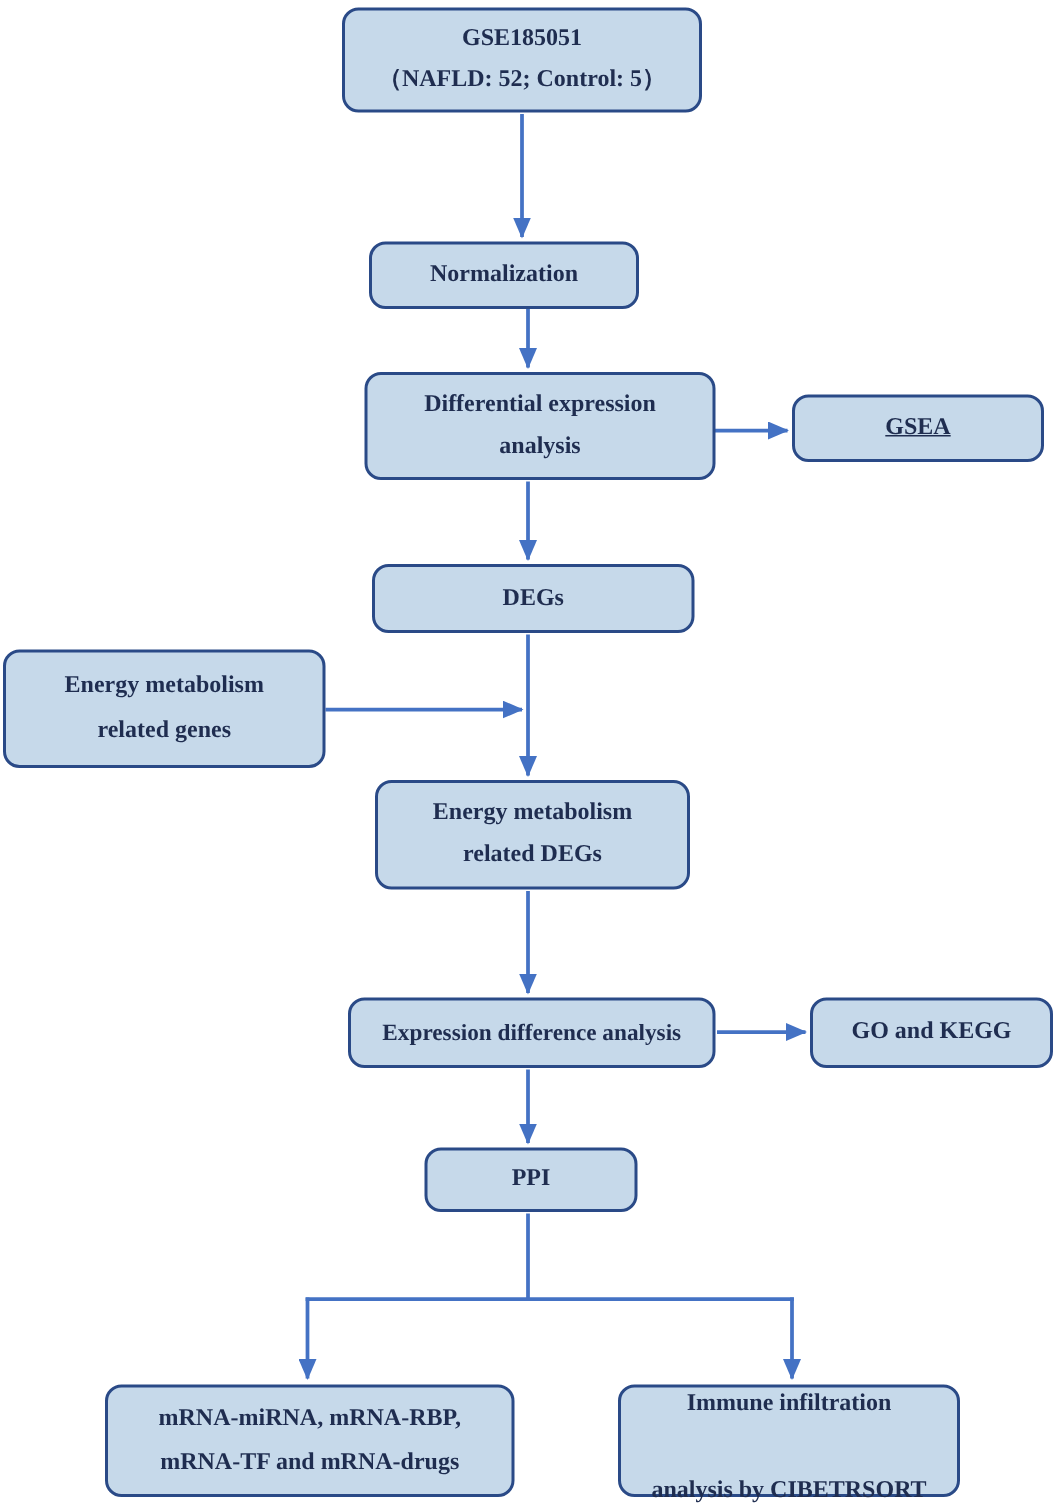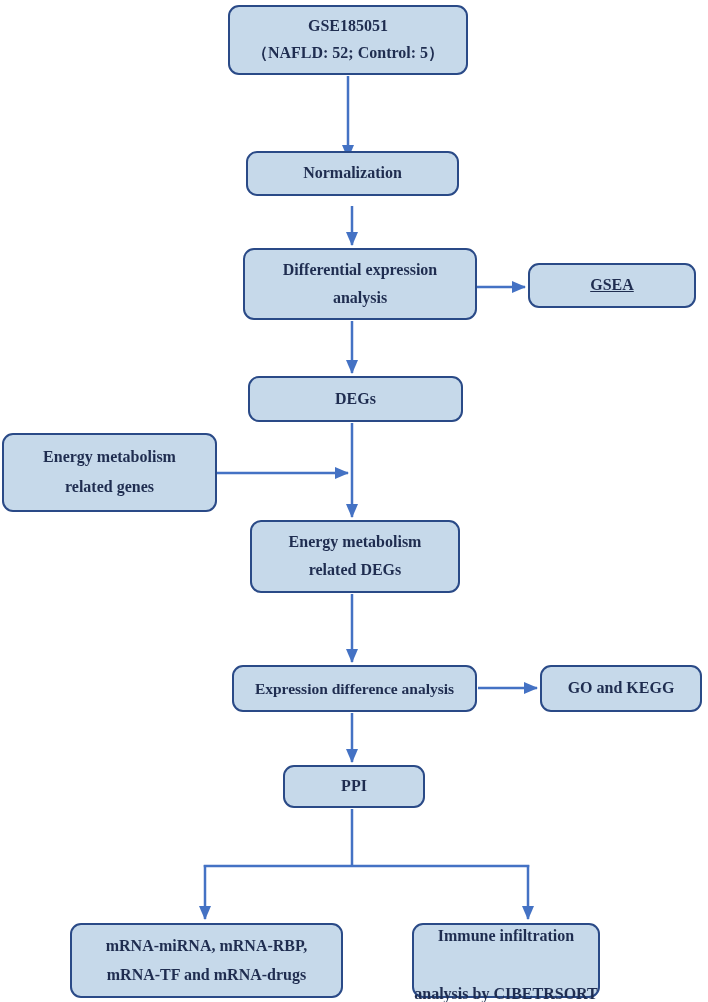--- a/index.html
+++ b/index.html
@@ -39,31 +39,31 @@
     font-size: 16px;
     line-height: 1.15;
     padding: 2px 6px;
   }
   .node span {
     display: block;
     white-space: nowrap;
   }
 
   .n-gse          { left: 228px; top: 5px;   width: 240px; height: 70px; }
-  .n-norm         { left: 246px; top: 151px; width: 213px; height: 45px; text-align: right; }
+  .n-norm         { left: 246px; top: 161px; width: 180px; height: 45px; text-align: right; }
   .n-diffexpr     { left: 243px; top: 248px; width: 234px; height: 72px; }
   .n-gsea         { left: 528px; top: 263px; width: 168px; height: 45px; text-decoration: underline; }
   .n-degs         { left: 248px; top: 376px; width: 215px; height: 46px; font-family: Liberation Serif, serif; }
   .n-energygenes  { left: 2px;   top: 433px; width: 215px; height: 79px; }
   .n-energydegs   { left: 250px; top: 520px; width: 210px; height: 73px; }
   .n-exprdiff     { left: 232px; top: 665px; width: 245px; height: 47px; font-size: 15.5px; text-align: center; }
   .n-gokegg       { left: 540px; top: 665px; width: 162px; height: 47px; }
   .n-ppi          { left: 283px; top: 765px; width: 142px; height: 43px; }
   .n-mrna         { left: 70px;  top: 923px; width: 273px; height: 75px; }
-  .n-immune       { left: 412px; top: 923px; width: 188px; height: 75px; gap: 40px; }
+  .n-immune       { left: 412px; top: 923px; width: 228px; height: 75px; gap: 40px; }
 </style>
 </head>
 <body>
 
 <div id="canvas">
 
   <svg id="connectors" viewBox="0 0 708 1002" xmlns="http://www.w3.org/2000/svg">
     <defs>
       <marker id="arrowhead" markerUnits="userSpaceOnUse" markerWidth="14" markerHeight="12" refX="13" refY="6" orient="auto">
         <path d="M0,0 L14,6 L0,12 Z" fill="#4472c4"></path>

